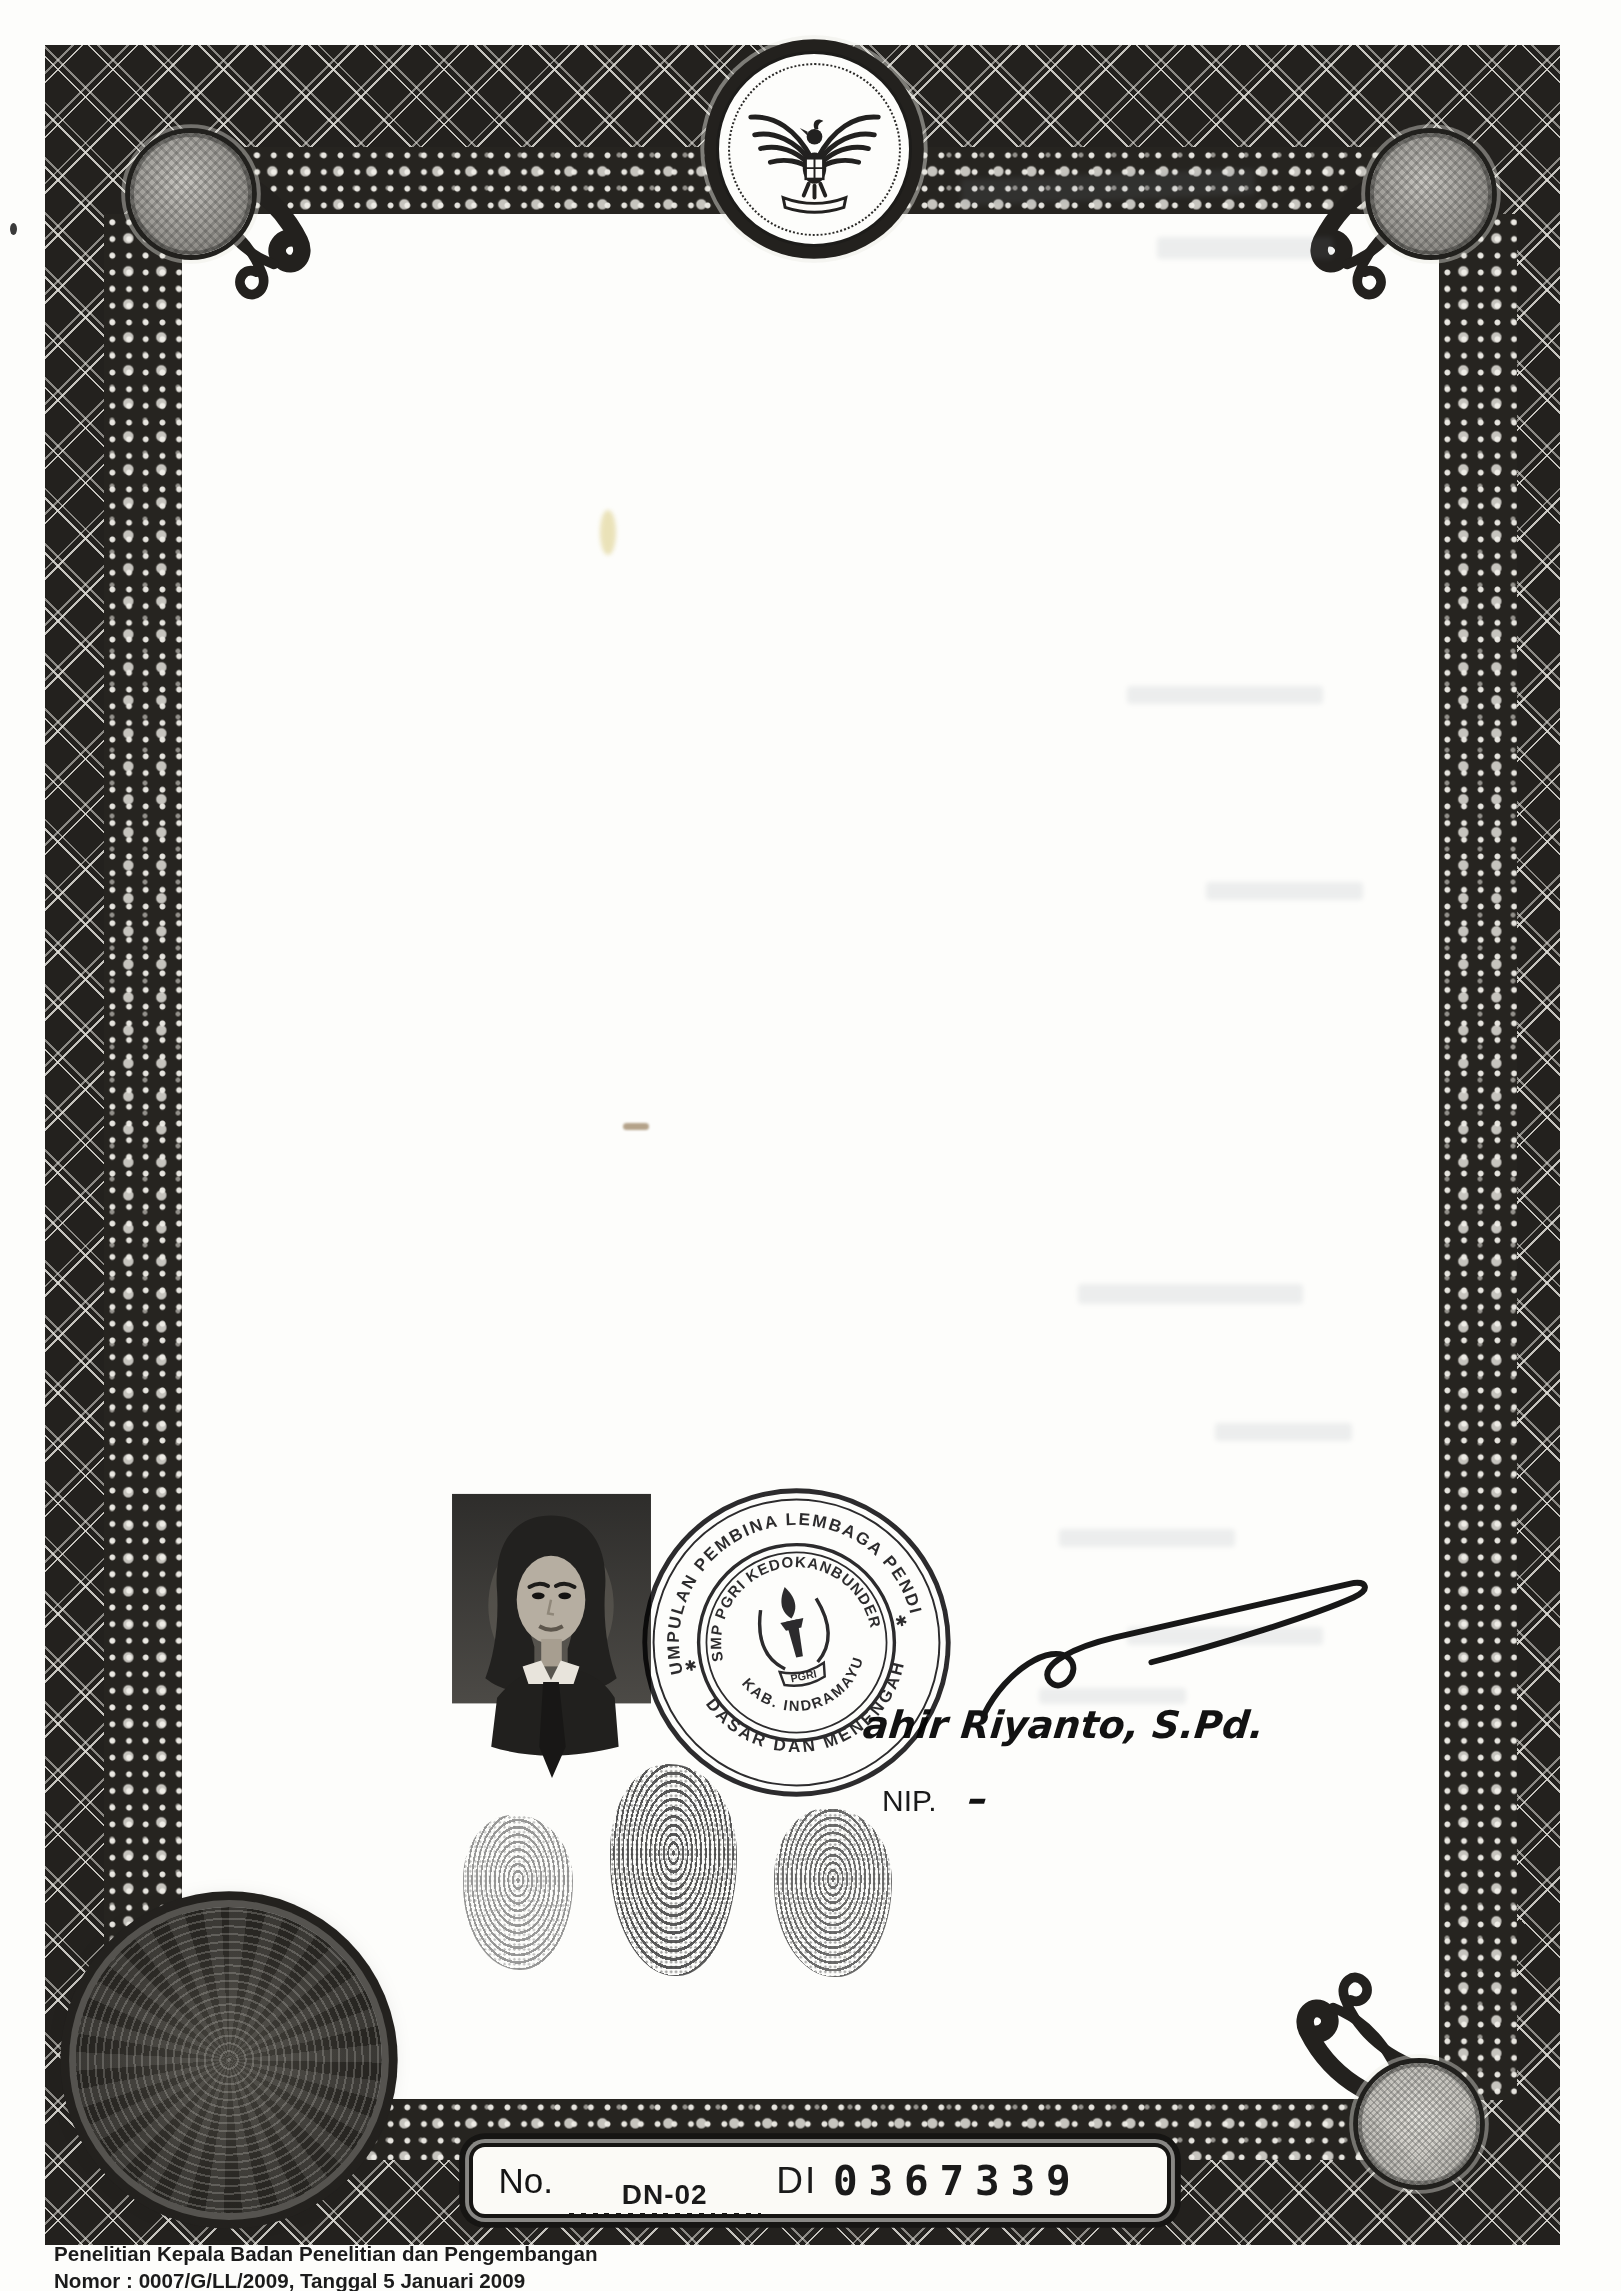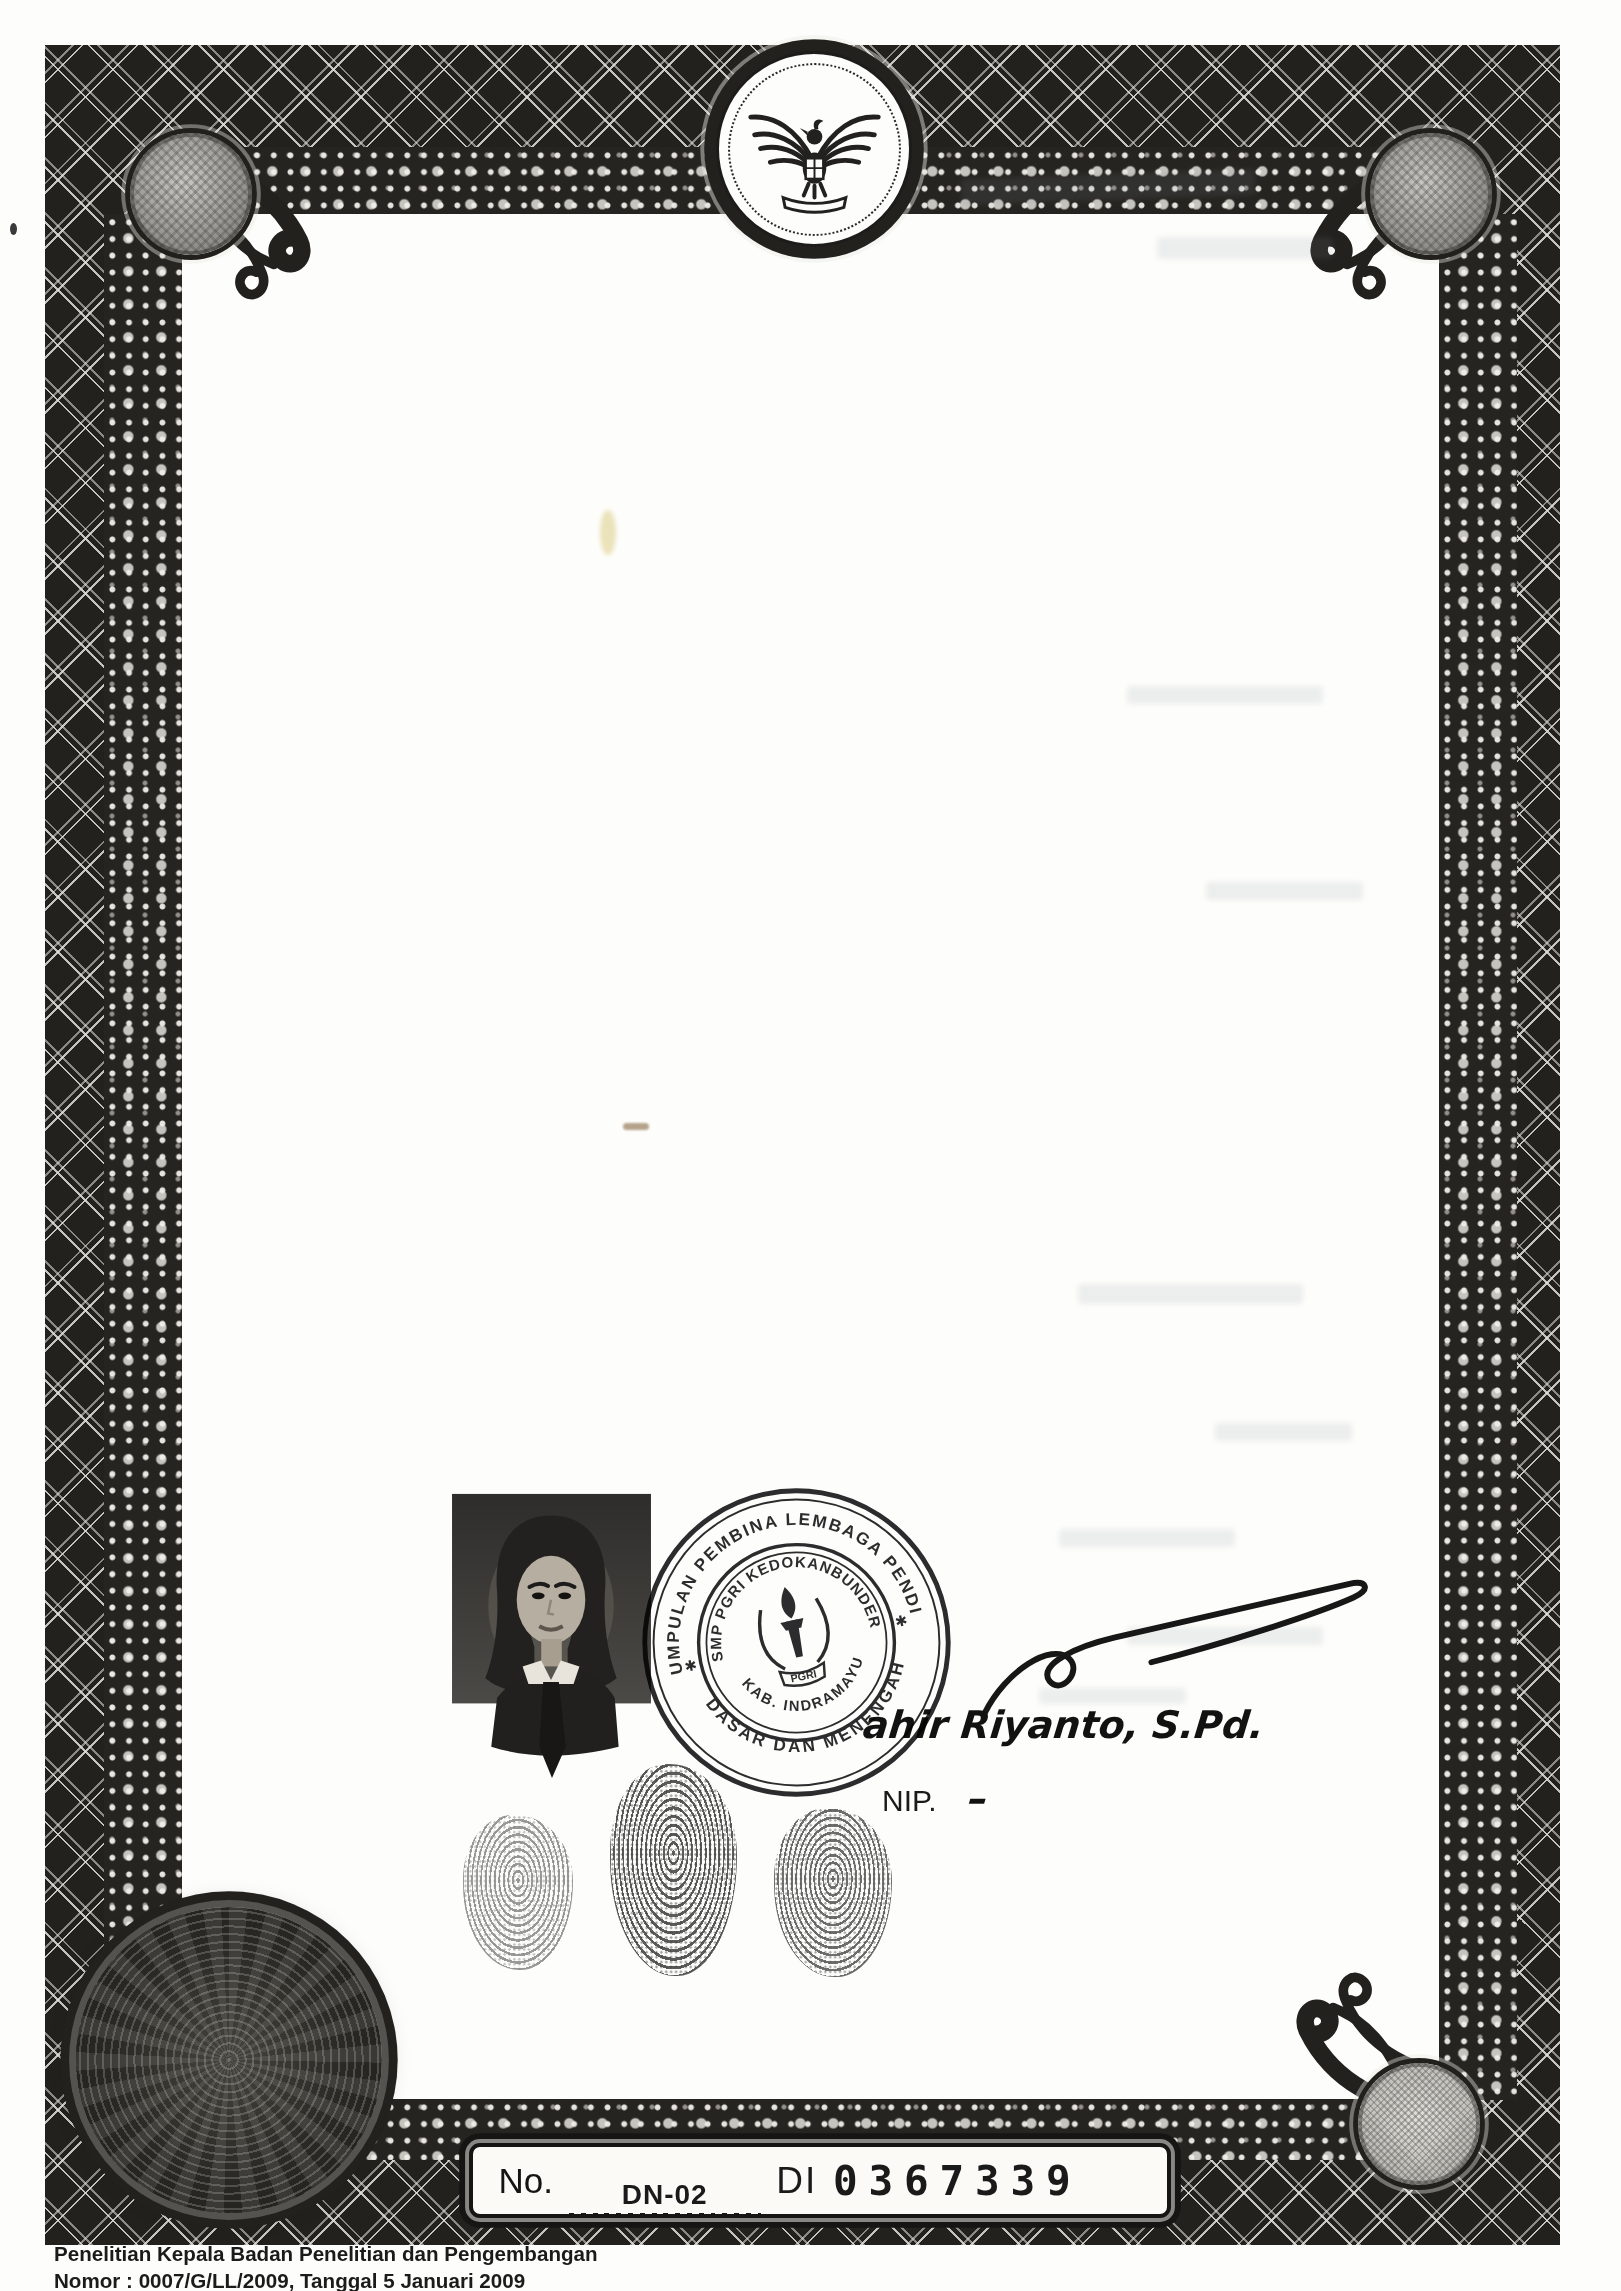--- a/index.html
+++ b/index.html
@@ -53,21 +53,21 @@
 
   .garuda-wrap{position:absolute;left:716px;top:51px;width:190px;height:190px;border-radius:50%;
     background:#fdfdfb;border:3.9px solid #1d1c1a;z-index:4;
     box-shadow:0 0 0 11.8px #23211e, 0 0 0 15.7px rgba(236,234,228,.45);
     display:flex;align-items:center;justify-content:center;}
   .garuda-ring{width:169px;height:169px;border-radius:50%;border:2.9px dotted #2a2927;
     display:flex;align-items:center;justify-content:center;}
 
   
   .serial-box{position:absolute;left:469px;top:2143px;width:643px;height:67px;background:#fbfaf6;
-    border:4.9px solid #161513;border-radius:11px;z-index:5;
+    border:4.9px solid #161513;border-radius:16px;z-index:5;
     box-shadow:0 0 0 3.9px rgba(250,250,246,.5), 0 0 0 9.8px #161513;
     display:flex;align-items:center;padding:0 25.5px;gap:15.7px;}
   .serial-no{font-size:35px;color:#141414;}
   .dn-wrap{display:inline-flex;flex-direction:column;align-items:center;margin-top:-5.9px;}
   .dn-code{font-size:28px;font-weight:bold;letter-spacing:1px;line-height:1;margin-top:44px;}
   .dn-dots{width:192px;height:5.9px;margin-top:3.9px;
     background:repeating-linear-gradient(90deg,#161513 0 4.9px, rgba(0,0,0,0) 4.9px 11.8px);}
   .serial-series{font-size:37px;letter-spacing:2px;}
   .serial-number{font-family:"DejaVu Sans Mono",monospace;font-size:41px;font-weight:bold;letter-spacing:10.8px;}
 

